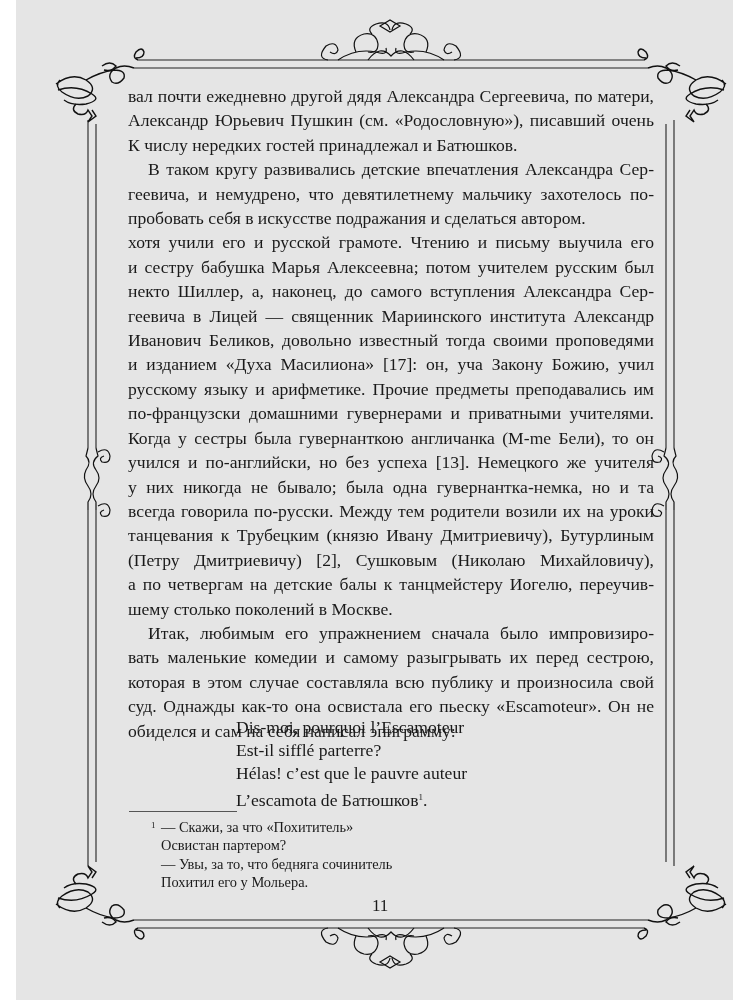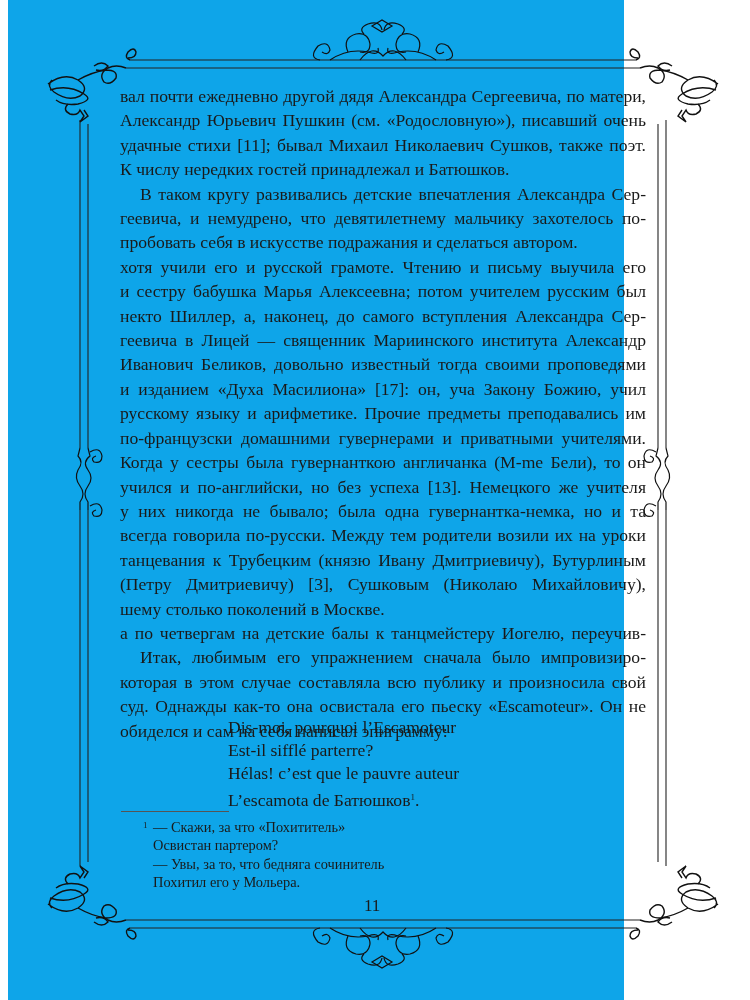--- a/index.html
+++ b/index.html
@@ -1,17 +1,17 @@
 <!DOCTYPE html>
 <html><head>
 <meta charset="utf-8">
 <style>
   html, body { margin: 0; padding: 0; background: #ffffff; }
   body { width: 750px; height: 1000px; position: relative; overflow: hidden; }
-  .page { position: absolute; left: 8px; top: 0; width: 616px; height: 1000px; background: #0ea5e9; }
+  .page { position: absolute; left: 16px; top: 0; width: 717px; height: 1000px; background: #e5e5e5; }
   svg.frame { position: absolute; left: 0; top: 0; width: 750px; height: 1000px; }
   .text {
     position: absolute; left: 112px; top: 84px; width: 526px;
     font-family: "Liberation Serif", "DejaVu Serif", serif;
     font-size: 17.6px; line-height: 24.4px; color: #1a1a1a;
   }
   .line { display: block; text-align: justify; text-align-last: justify; white-space: nowrap; }
   .line.last { text-align-last: left; }
   .poem { position: absolute; left: 220px; top: 716px; font-family: "Liberation Serif", serif; font-size: 17.6px; line-height: 23.2px; color: #1a1a1a; }
   .poem sup, .fn sup { font-size: 9px; vertical-align: 6px; }
@@ -123,45 +123,45 @@
       <path d="M72 448 L70 456 Q76 462 70 470 Q66 478 72 486 Q78 494 72 502 L72 510"></path>
       <path d="M80 448 L82 456 Q74 462 80 470 Q86 478 80 486 Q74 494 80 502 L80 510"></path>
       <path d="M82 452 Q92 446 94 456 Q94 464 86 462 Q82 458 88 456"></path>
       <path d="M82 506 Q92 500 94 510 Q94 518 86 516 Q82 512 88 510"></path>
     </g>
   </svg>
 
   <div class="text">
     <span class="line">вал почти ежедневно другой дядя Александра Сергеевича, по матери,</span>
     <span class="line">Александр Юрьевич Пушкин (см. «Родословную»), писавший очень</span>
-    <span class="line">удачные стихи [11]; бывал Михаил Николаевич Сушков, также поэт.</span>
     <span class="line last">К числу нередких гостей принадлежал и Батюшков.</span>
 
     <span class="line" style="padding-left:20px">В таком кругу развивались детские впечатления Александра Сер-</span>
     <span class="line">геевича, и немудрено, что девятилетнему мальчику захотелось по-</span>
     <span class="line last">пробовать себя в искусстве подражания и сделаться автором.</span>
 
     <span class="line">хотя учили его и русской грамоте. Чтению и письму выучила его</span>
     <span class="line">и сестру бабушка Марья Алексеевна; потом учителем русским был</span>
     <span class="line">некто Шиллер, а, наконец, до самого вступления Александра Сер-</span>
     <span class="line">геевича в Лицей — священник Мариинского института Александр</span>
     <span class="line">Иванович Беликов, довольно известный тогда своими проповедями</span>
     <span class="line">и изданием «Духа Масилиона» [17]: он, уча Закону Божию, учил</span>
     <span class="line">русскому языку и арифметике. Прочие предметы преподавались им</span>
     <span class="line">по-французски домашними гувернерами и приватными учителями.</span>
     <span class="line">Когда у сестры была гувернанткою англичанка (M-me Бели), то он</span>
     <span class="line">учился и по-английски, но без успеха [13]. Немецкого же учителя</span>
     <span class="line">у них никогда не бывало; была одна гувернантка-немка, но и та</span>
     <span class="line">всегда говорила по-русски. Между тем родители возили их на уроки</span>
     <span class="line">танцевания к Трубецким (князю Ивану Дмитриевичу), Бутурлиным</span>
-    <span class="line">(Петру Дмитриевичу) [3], Сушковым (Николаю Михайловичу),</span>
+    <span class="line">(Петру Дмитриевичу) [2], Сушковым (Николаю Михайловичу),</span>
+    <span class="line">а по четвергам на детские балы к танцмейстеру Иогелю, переучив-</span>
     <span class="line last">шему столько поколений в Москве.</span>
-    <span class="line">а по четвергам на детские балы к танцмейстеру Иогелю, переучив-</span>
 
     <span class="line" style="padding-left:20px">Итак, любимым его упражнением сначала было импровизиро-</span>
+    <span class="line">вать маленькие комедии и самому разыгрывать их перед сестрою,</span>
     <span class="line">которая в этом случае составляла всю публику и произносила свой</span>
     <span class="line">суд. Однажды как-то она освистала его пьеску «Escamoteur». Он не</span>
     <span class="line last">обиделся и сам на себя написал эпиграмму:</span>
   </div>
 
   <div class="poem">
     <div>Dis-moi, pourquoi l’Escamoteur</div>
     <div>Est-il sifflé parterre?</div>
     <div>Hélas! c’est que le pauvre auteur</div>
     <div><span>L’escamota de Батюшков</span><sup>1</sup><span>.</span></div>

